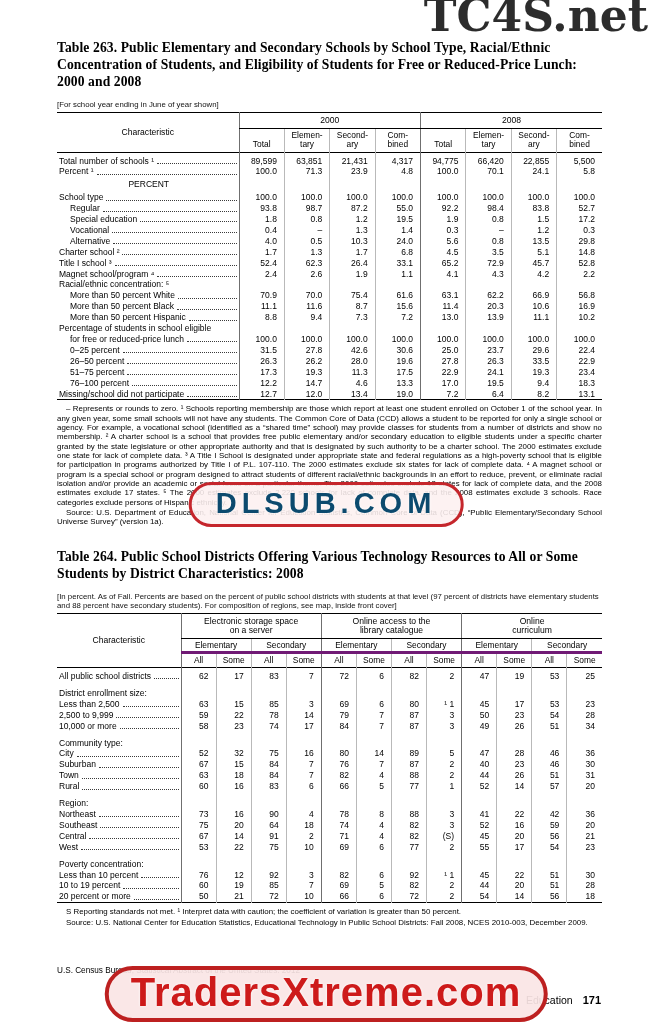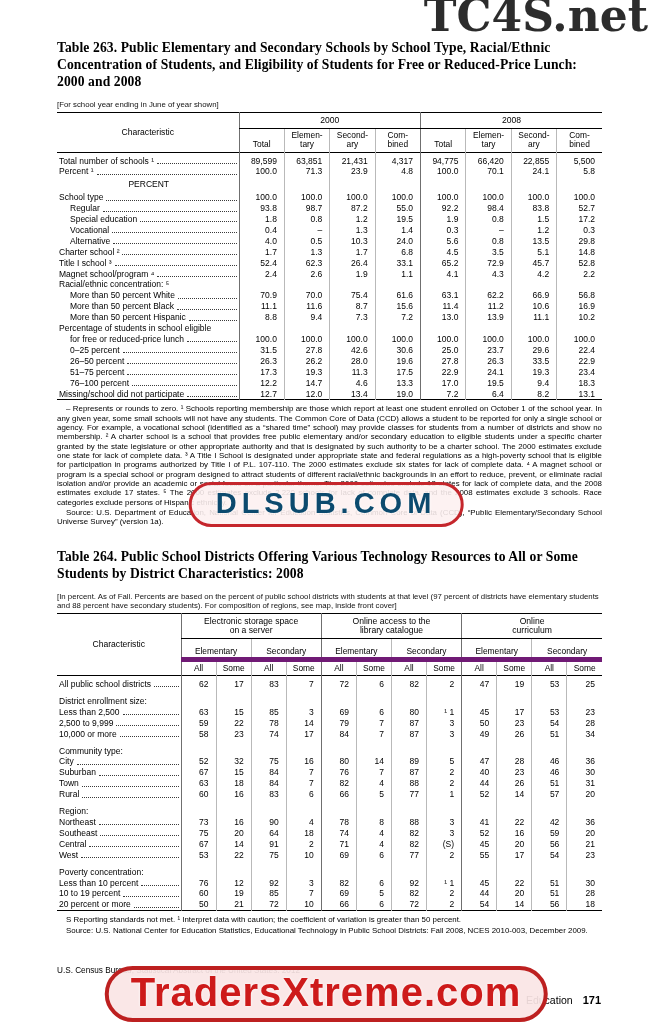--- a/index.html
+++ b/index.html
@@ -10,21 +10,21 @@
            margin-top:40px;letter-spacing:0.1px;}
   .t-title.t2{margin-top:22px;}
   .bnote{font-size:7.8px;margin-top:5px;color:#111;}
   table{border-collapse:collapse;width:100%;table-layout:fixed;margin-top:3px;
         border-top:1.6px solid #000;border-bottom:1px solid #000;}
   thead{border-bottom:1px solid #000;}
   th{font-weight:normal;padding:0;}
   .char-h{font-size:8.6px;vertical-align:middle;}
   .grp{font-size:8.6px;text-align:center;border-bottom:1px solid #000;padding:3px 0 2px;
        white-space:pre-line;line-height:1.12;vertical-align:middle;}
-  .lvl{font-size:8.4px;text-align:center;border-bottom:5px solid #701a75;padding:7px 0 1px;}
+  .lvl{font-size:8.4px;text-align:center;border-bottom:3px solid #701a75;padding:1px 0 1px;}
   .sub{font-size:8.4px;text-align:center;white-space:pre-line;line-height:1.12;
        vertical-align:bottom;padding:2px 1px;}
   .as{font-size:8.4px;text-align:center;padding:1px 0 2px;}
   .vl{border-left:1px solid #b9b9b9;}
   .vg{border-left:1px solid #6f6f6f;}
   td{padding:0;}
   .num{font-size:8.5px;text-align:right;padding:0 7px 0 0;line-height:10.9px;vertical-align:bottom;}
   .labcell{font-size:8.5px;line-height:10.9px;vertical-align:bottom;padding-left:2px;}
   .lab{display:flex;}
   .ind{padding-left:11px;}
@@ -304,21 +304,21 @@
               <div class="lab">
                 <span class="ind">More than 50 percent Black</span>
                 <span class="dots"></span>
               </div>
             </td>
             <td class="num vg">11.1</td>
             <td class="num vl">11.6</td>
             <td class="num vl">8.7</td>
             <td class="num vl">15.6</td>
             <td class="num vg">11.4</td>
-            <td class="num vl">11.2</td>
+            <td class="num vl">20.3</td>
             <td class="num vl">10.6</td>
             <td class="num vl">16.9</td>
           </tr>
           <tr>
             <td class="labcell">
               <div class="lab">
                 <span class="ind">More than 50 percent Hispanic</span>
                 <span class="dots"></span>
               </div>
             </td>

